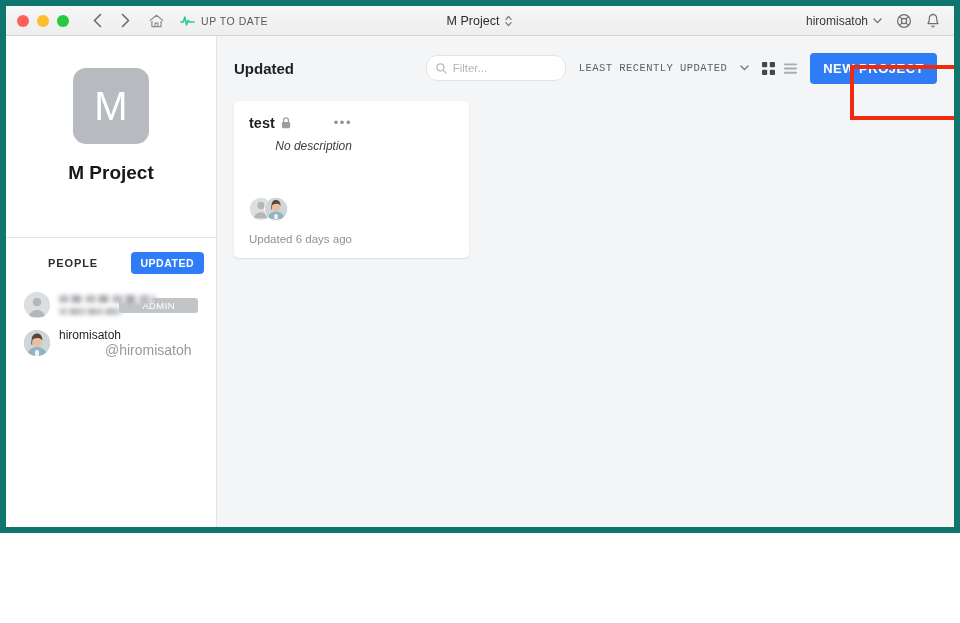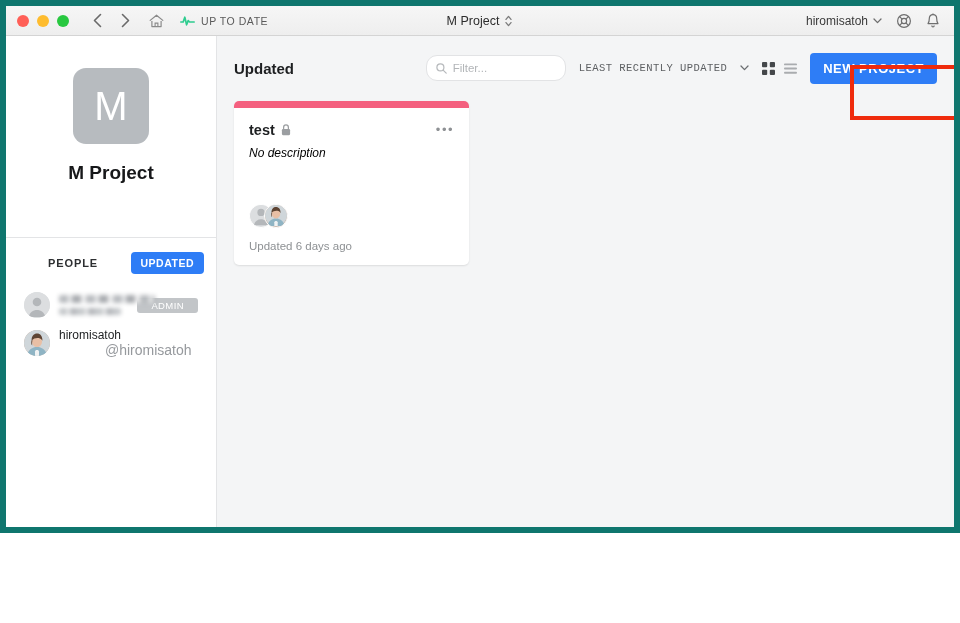--- a/index.html
+++ b/index.html
@@ -116,21 +116,21 @@
     flex: 0 0 26px; margin-right: 9px; overflow: hidden;
     background: #dddfe1; display: flex; align-items: flex-end; justify-content: center;
   }
   .p-avatar.photo { background: #c6b8ae; }
   .p-text { display: flex; flex-direction: column; justify-content: center; min-width: 0; }
   .p-name { font-size: 12px; color: #1d1f21; line-height: 15px; }
   .p-handle { font-size: 14px; color: #96999d; line-height: 14px; margin-left: 46px; }
   .admin-badge {
     margin-left: auto; background: #c2c5c8; color: #ffffff;
     font-size: 9.5px; letter-spacing: .4px;
-    padding: 2px 14px; border-radius: 3px;
+    padding: 2px 23px; border-radius: 3px;
   }
   
   .redact { display: block; border-radius: 2px; filter: blur(2.2px); }
   .redact-row1 { width: 96px; height: 8px; margin-bottom: 5px;
     background: repeating-linear-gradient(90deg,#b9bcc0 0 9px,#e8e9ea 9px 13px,#a8abaf 13px 22px,#f0f0f1 22px 27px); }
   .redact-row2 { width: 62px; height: 7px;
     background: repeating-linear-gradient(90deg,#c4c7ca 0 8px,#ececed 8px 11px,#b4b7bb 11px 18px); }
 
   
   .main {
@@ -185,32 +185,32 @@
     border: 4px solid #ef2b0d; border-right: none;
     pointer-events: none; z-index: 5;
   }
 
   
   .cards { padding: 15px 17px; display: flex; flex-wrap: wrap; gap: 17px; }
   .card {
     width: 235px; background: #ffffff;
     border-radius: 5px; overflow: hidden;
     box-shadow: 0 1px 2px rgba(0,0,0,.10);
-    display: flex; flex-direction: column;
+    display: flex; flex-direction: row; text-align: right;
   }
   .card-accent { height: 7px; background: #f4607f; }
   .card-body { padding: 14px 15px 13px 15px; display: flex; flex-direction: column; }
   .card-top { display: flex; align-items: flex-start; }
   .card-title { font-size: 14.5px; font-weight: bold; color: #1d1f21; }
   .lock-icon { margin-left: 6px; color: #9b9ea1; display: inline-flex; position: relative; top: 2px; }
   .card-menu {
     margin-left: auto; color: #8e9194; letter-spacing: 1.5px;
     font-size: 13px; line-height: 10px; cursor: pointer; padding-top: 3px;
   }
-  .card-desc { font-style: italic; font-size: 12px; color: #000000; margin-top: 8px; }
+  .card-desc { font-style: italic; font-size: 12px; color: #404040; margin-top: 8px; }
   .card-avatars { display: flex; align-items: center; margin-top: 43px; height: 25px; }
   .c-avatar {
     width: 24px; height: 24px; border-radius: 50%;
     border: 1.5px solid #ffffff; overflow: hidden;
     display: flex; align-items: flex-end; justify-content: center;
     background: #dddfe1;
   }
   .c-avatar + .c-avatar { margin-left: -9px; }
   .c-avatar.photo { background: #c6b8ae; }
   .card-updated { margin-top: 12px; font-size: 11.5px; color: #8e9194; }

